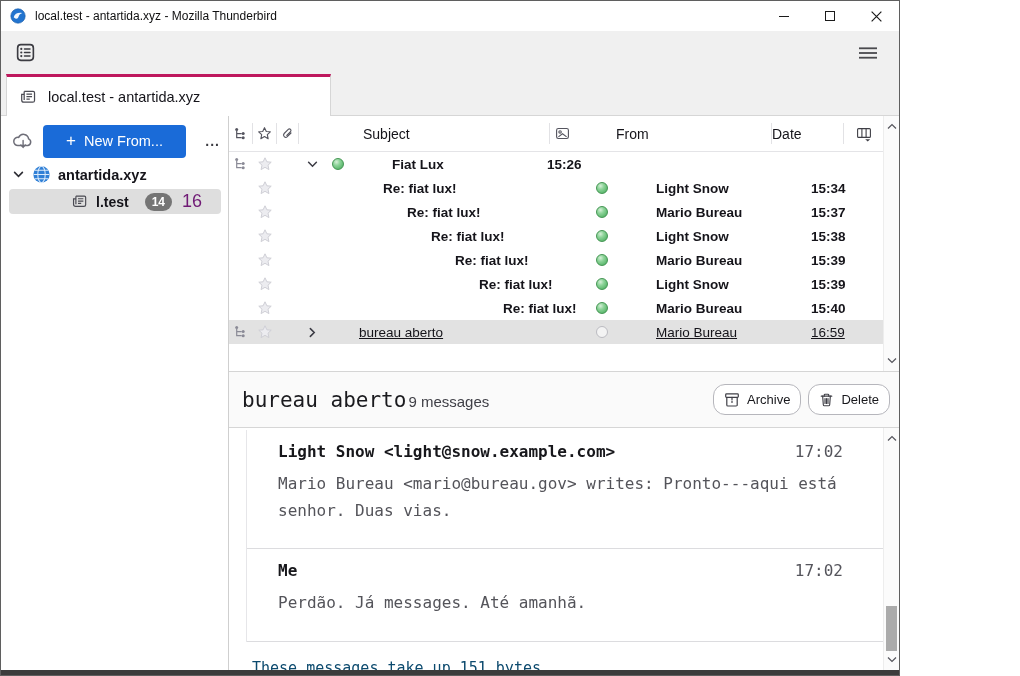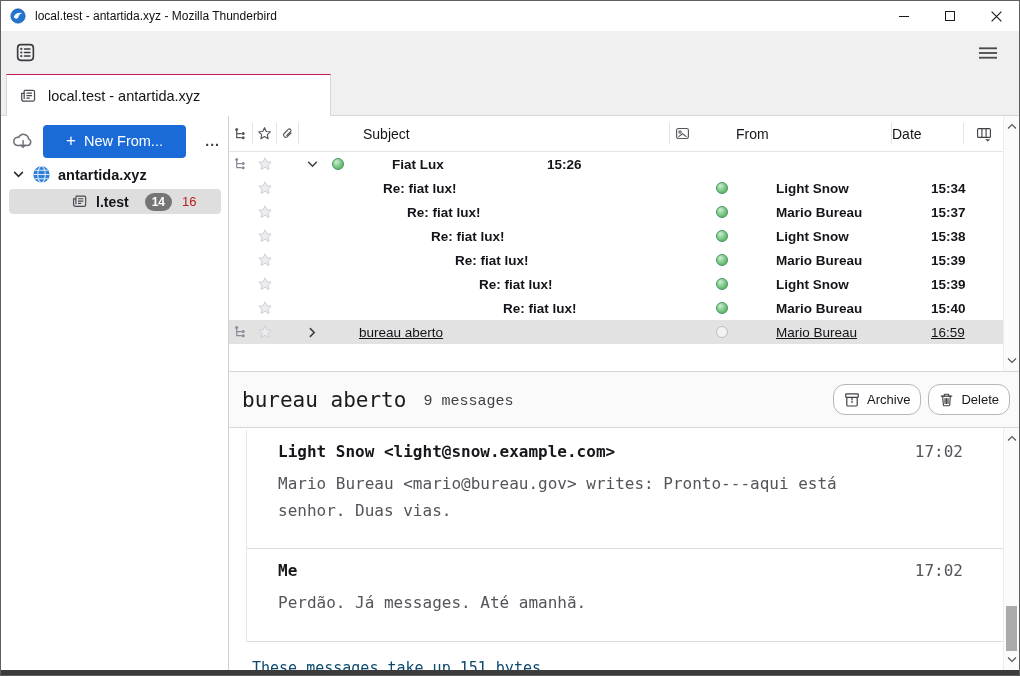--- a/index.html
+++ b/index.html
@@ -1,56 +1,56 @@
 <!DOCTYPE html>
 <html><head>
 <meta charset="utf-8">
 <title>local.test - antartida.xyz - Mozilla Thunderbird</title>
 <style>
   * { margin:0; padding:0; box-sizing:border-box; }
   html,body { width:1020px; height:676px; }
   body { font-family:"Liberation Sans", sans-serif; background:#fff; }
-  .window { width:1020px; height:676px; border:1px solid #5f5f5f; display:flex; flex-direction:column; background:#fff; overflow:hidden; }
+  .window { width:900px; height:676px; border:1px solid #5f5f5f; display:flex; flex-direction:column; background:#fff; overflow:hidden; }
 
   
   .titlebar { height:30px; background:#fff; display:flex; align-items:center; flex:0 0 auto; }
   .tb-logo { margin-left:9px; display:flex; }
   .tb-title { font-size:12px; color:#0f0f10; margin-left:9px; }
   .win-controls { margin-left:auto; display:flex; height:100%; }
   .win-btn { width:46px; height:100%; display:flex; align-items:center; justify-content:center; background:transparent; border:none; }
 
   
   .toolbar { height:43px; background:#f0f0f0; display:flex; align-items:center; padding:0 16px 0 9px; flex:0 0 auto; }
   .icon-btn { background:transparent; border:none; display:flex; align-items:center; justify-content:center; width:30px; height:30px; }
   .hamburger-btn { margin-left:auto; }
 
   
   .tabstrip { height:42px; background:#f0f0f0; position:relative; flex:0 0 auto; }
   .tabstrip::after { content:""; position:absolute; left:0; right:0; bottom:0; height:1px; background:#d6d6d6; }
   .tab { position:absolute; z-index:2; left:5px; top:0; width:325px; height:42px; background:#fff;
-         border-top:1px solid #be185d; border-left:1px solid #d6d6d6; border-right:1px solid #d6d6d6;
+         border-top:3px solid #be185d; border-left:1px solid #d6d6d6; border-right:1px solid #d6d6d6;
          display:flex; align-items:center; gap:11px; padding:0 12px; }
   .tab-label { font-size:14.5px; color:#15141a; white-space:nowrap; overflow:hidden; }
 
   
   .main { flex:1 1 auto; display:flex; min-height:0; }
 
   
   .sidebar { width:228px; flex:0 0 228px; border-right:1px solid #cfcfcf; background:#fff; padding-top:5px; }
   .sidebar-top { display:flex; align-items:center; height:40px; padding:0 8px 0 9px; }
   .newmsg-btn { width:143px; height:33px; margin-left:7px; background:#1a6bd8; color:#fff; border:none; border-radius:4px;
                 font-family:"Liberation Sans",sans-serif; font-size:14.5px; display:flex; align-items:center; justify-content:center; gap:8px; }
   .newmsg-plus { font-size:17px; font-weight:400; line-height:1; position:relative; top:-1px; }
   .more-btn { margin-left:auto; background:none; border:none; color:#3c3c42; font-size:14px; font-weight:bold; letter-spacing:1px; }
   .account-row { display:flex; align-items:center; height:27px; padding-left:11px; gap:7px; }
   .account-name { font-weight:bold; font-size:14.5px; color:#15141a; }
   .folder-row { display:flex; align-items:center; height:25px; margin:1px 7px 0 8px; background:#dedede; border-radius:4px; padding-left:62px; }
   .folder-name { font-weight:bold; font-size:14px; color:#15141a; margin-left:8px; }
   .badge { background:#757575; color:#fff; font-size:12px; font-weight:bold; border-radius:9px; padding:2px 7px; margin-left:16px; }
-  .folder-total { font-size:13px; color:#b91c1c; margin-left:10px; }
+  .folder-total { font-size:18px; color:#701a75; margin-left:10px; }
 
   
   .content { flex:1 1 auto; display:flex; flex-direction:column; min-width:0; }
 
   
   .thread-pane { height:256px; flex:0 0 256px; position:relative; border-bottom:1px solid #d5d5d5; background:#fff; }
   .thread-header { display:flex; align-items:center; height:36px; border-bottom:1px solid #e4e4e7; padding-right:16px; color:#15141a; font-size:14px; }
   .cell { display:flex; align-items:center; flex:0 0 auto; }
   .c-thread { width:24px; justify-content:center; }
   .c-star   { width:24px; justify-content:center; }
@@ -75,21 +75,21 @@
 
   
   .vscroll { position:absolute; top:0; right:0; bottom:0; width:16px; background:#fbfbfb; border-left:1px solid #ededed; }
   .scroll-arrow { position:absolute; left:0; right:0; height:15px; display:flex; align-items:center; justify-content:center; }
   .scroll-arrow.up { top:3px; } .scroll-arrow.down { bottom:3px; }
   .scroll-thumb { position:absolute; left:2px; right:2px; background:#ababab; }
 
   
   .msg-toolbar { height:56px; flex:0 0 56px; background:#fafafa; border-bottom:1px solid #d6d6d6; display:flex; align-items:center; padding:0 9px 0 13px; }
   .mt-title { font-family:"DejaVu Sans Mono", monospace; font-size:21px; color:#1a1a1e; }
-  .mt-count { font-family:Liberation Mono, monospace; font-size:15px; color:#3f3f46; margin-left:17px; margin-top:4px; }
+  .mt-count { font-family:Liberation Sans, sans-serif; font-size:15px; color:#3f3f46; margin-left:2px; margin-top:4px; }
   .hdr-btn { display:flex; align-items:center; gap:7px; height:31px; padding:0 10px; background:#fff; border:1px solid #b6b6bc; border-radius:12px;
              font-family:"Liberation Sans",sans-serif; font-size:13px; color:#18181c; }
   .hdr-btn + .hdr-btn { margin-left:7px; }
   .mt-spacer { margin-left:auto; }
 
   
   .msg-content { flex:1 1 auto; position:relative; background:#fff; overflow:hidden; }
   .messages { margin:2px 16px 0 17px; border-left:1px solid #e6e6e9; }
   .msg { border-bottom:1px solid #dcdcdf; padding:12px 40px 24px 31px; font-family:"DejaVu Sans Mono", monospace; }
   .msg-head { display:flex; align-items:baseline; font-size:16px; font-weight:bold; color:#17171b; }

